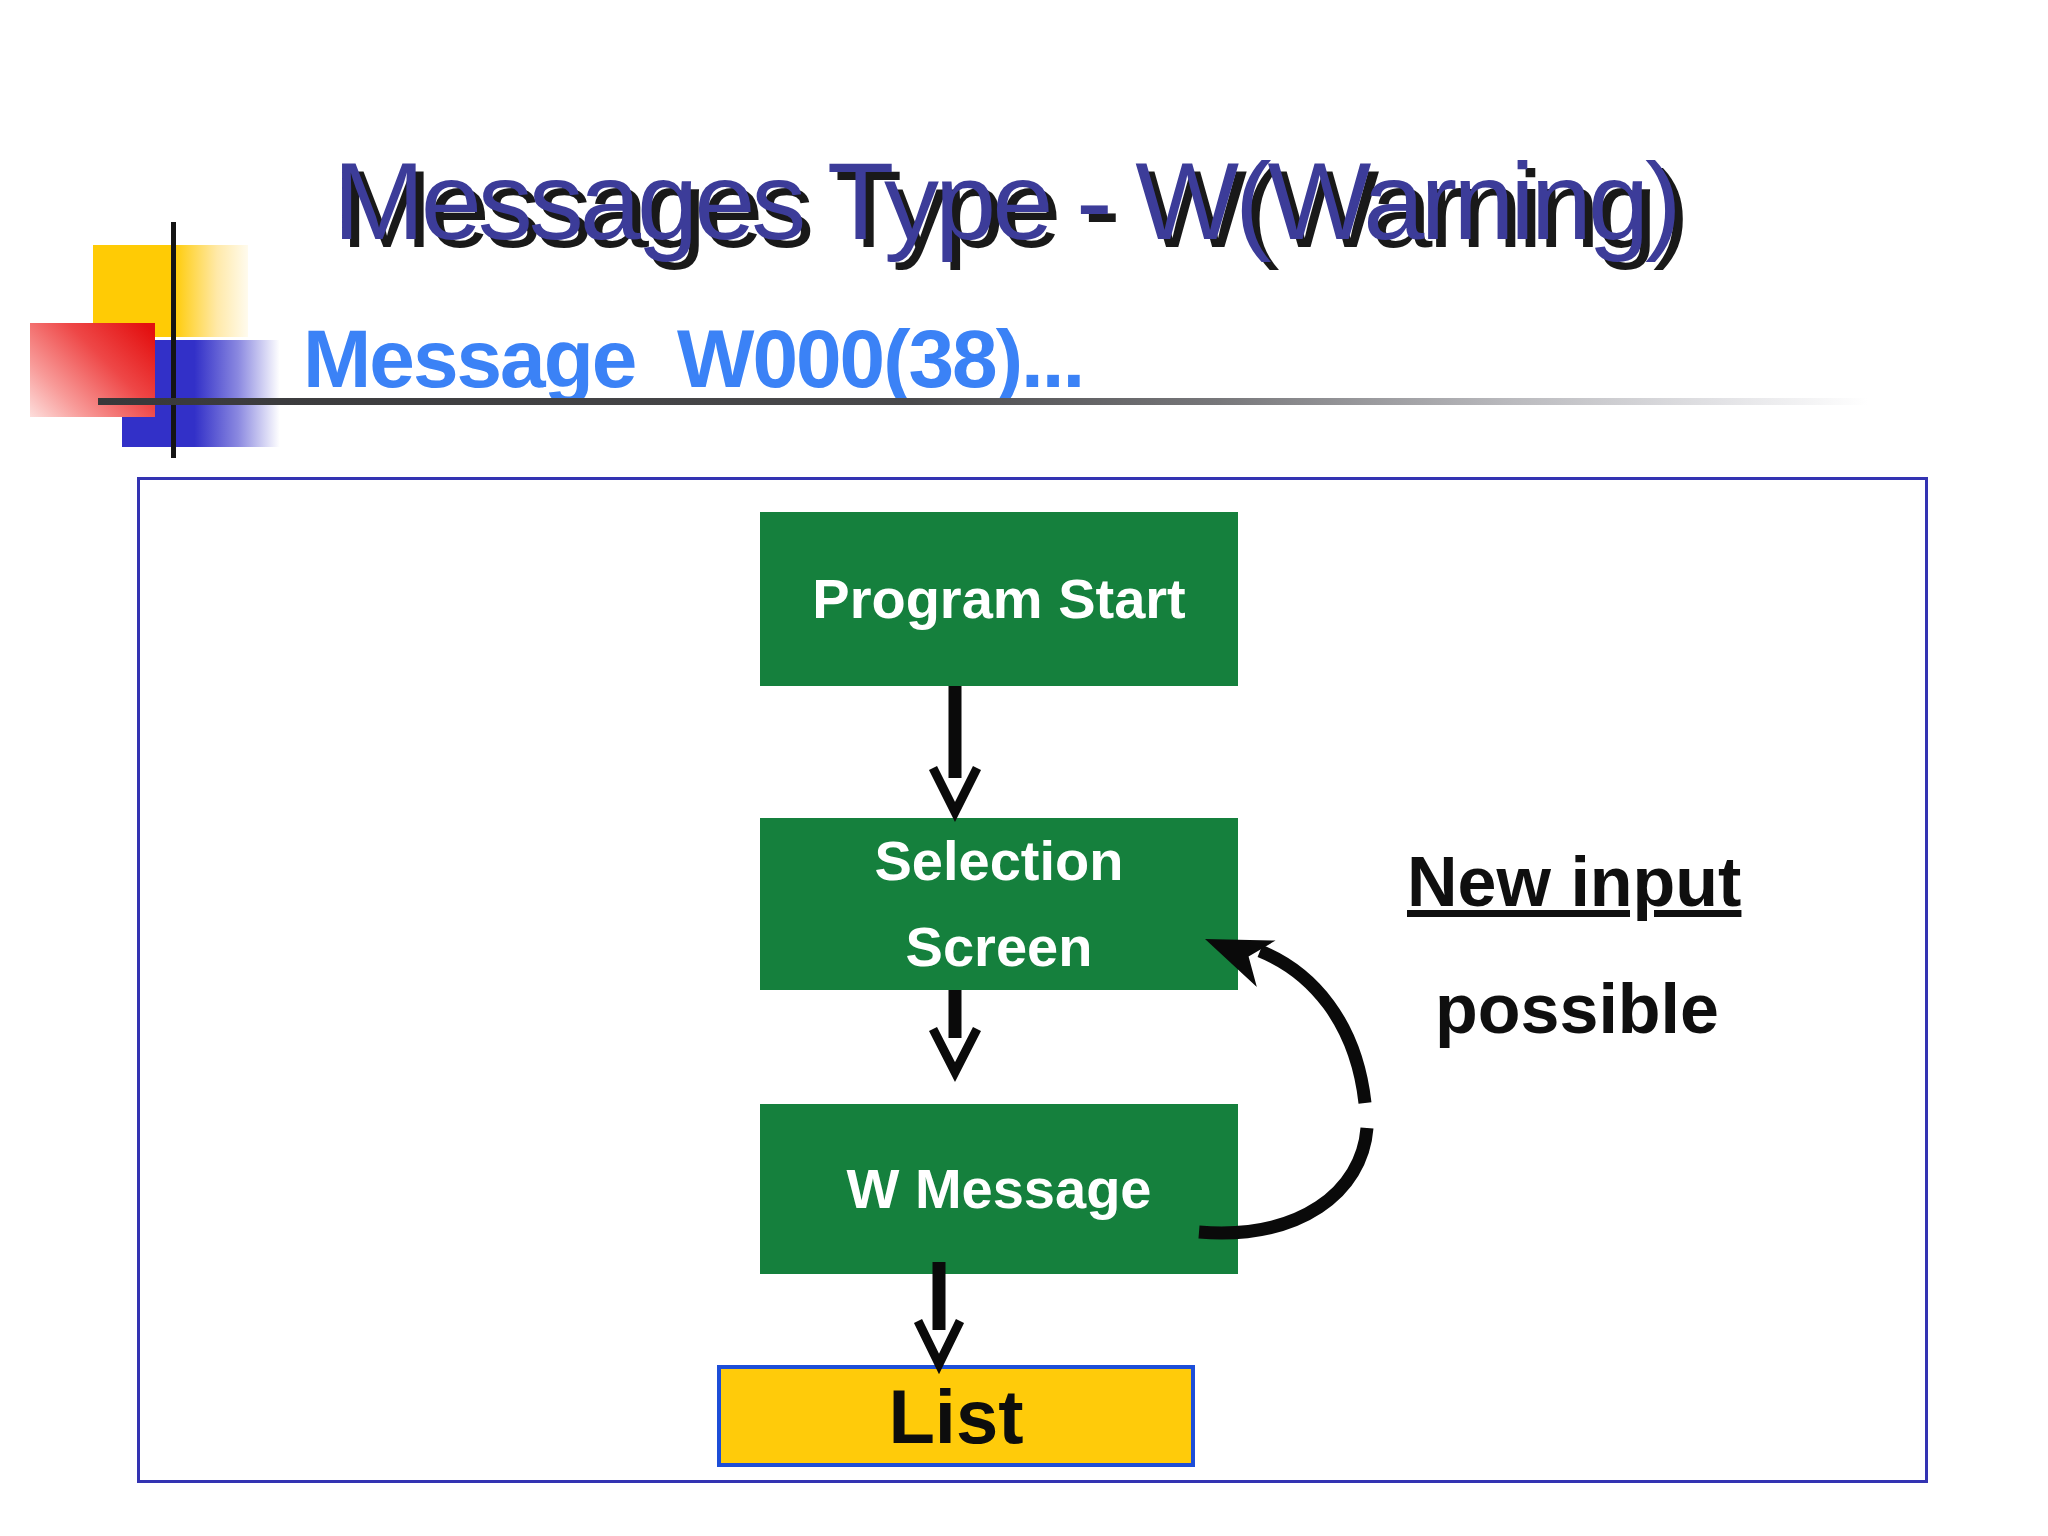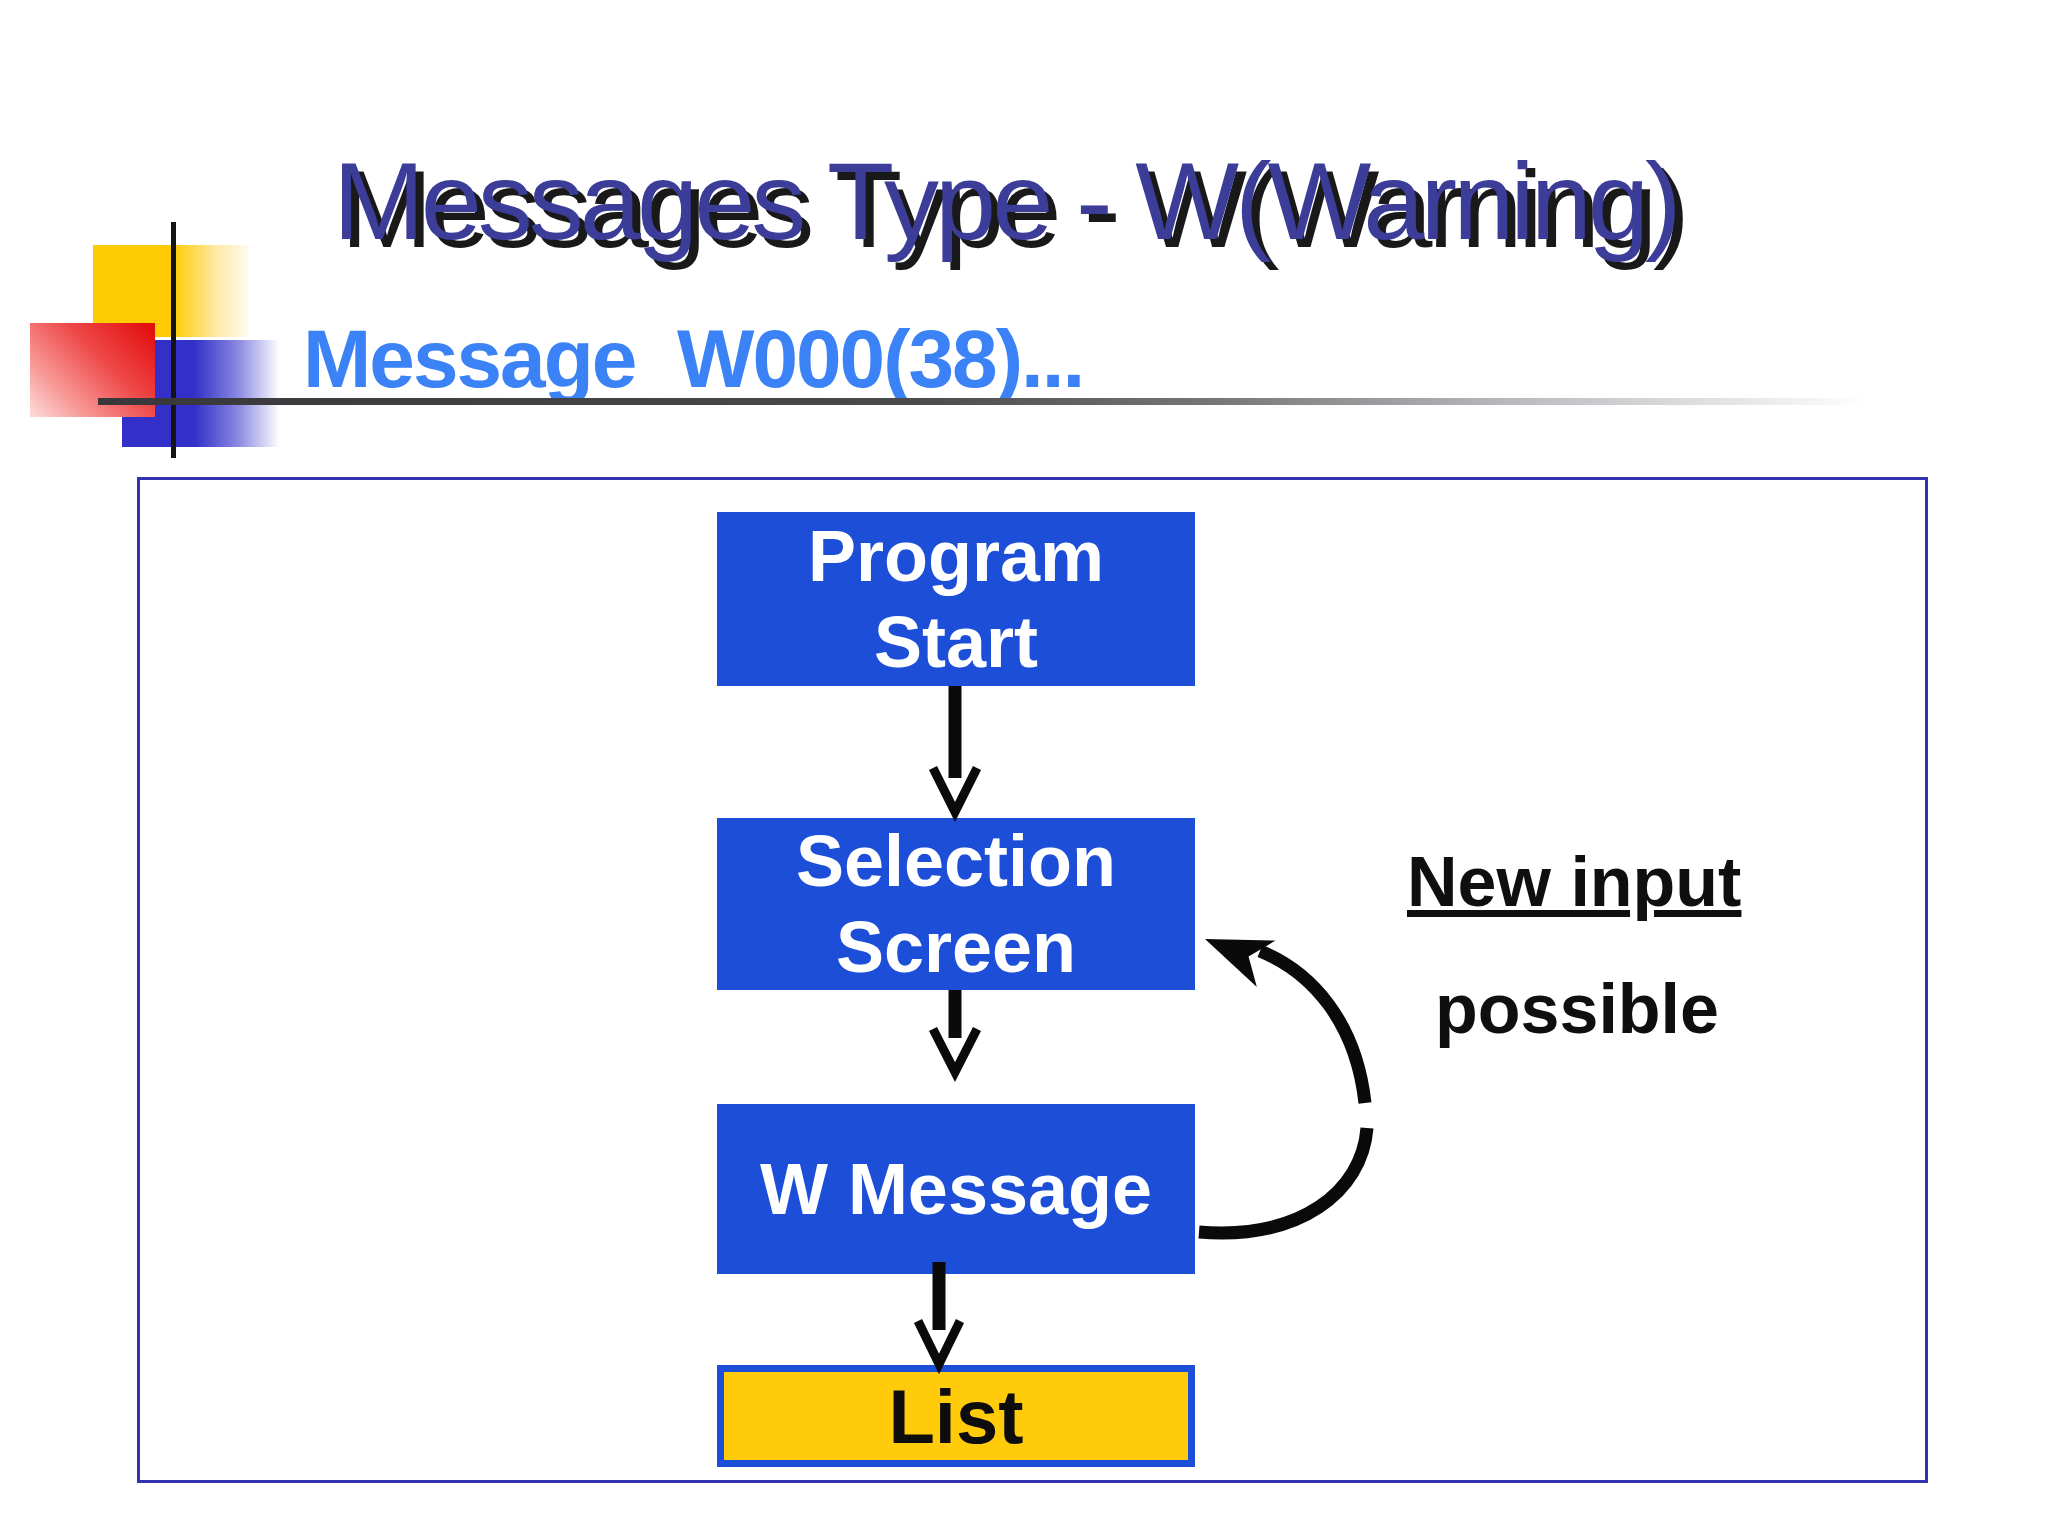--- a/index.html
+++ b/index.html
@@ -30,30 +30,30 @@
   .sq-red{left:30px;top:323px;width:125px;height:94px;
     background:linear-gradient(225deg,#E31010 5%,#EE4747 40%,#F89B99 75%,#FDDEDC 100%);}
   .cross-v{left:171px;top:222px;width:5px;height:236px;background:#141414;}
   .rule{left:98px;top:398px;width:1806px;height:7px;
     background:linear-gradient(90deg,#38383a 0%,#4a4a4c 45%,#77777a 62%,#b9b9bd 78%,#e3e3e6 90%,rgba(255,255,255,0) 98%);}
   
   .frame{left:137px;top:477px;width:1791px;height:1006px;
     border:3px solid #3333B2;box-sizing:border-box;background:#ffffff;}
   
   .node{
-    left:717px;width:478px;background:#1d4ed8;color:#ffffff;
+    left:760px;width:478px;background:#15803d;color:#ffffff;
     display:flex;flex-direction:column;align-items:center;justify-content:center;
-    font-size:72px;font-weight:bold;line-height:86px;text-align:center;
+    font-size:56px;font-weight:bold;line-height:86px;text-align:center;
   }
   .node-program{top:512px;height:174px;}
   .node-selection{top:818px;height:172px;}
   .node-wmessage{top:1092px;height:170px;margin-top:12px;}
   .node-list{
     top:1365px;height:102px;left:717px;width:478px;
-    background:#FFCB0A;border:7px solid #1d4ed8;box-sizing:border-box;
+    background:#FFCB0A;border:4px solid #1d4ed8;box-sizing:border-box;
     display:flex;align-items:center;justify-content:center;
     color:#0d0d0d;font-size:76px;font-weight:bold;
   }
   
   .lbl{color:#0f0f0f;font-weight:bold;line-height:1;white-space:nowrap;}
   .lbl-enter{left:997px;top:1284px;font-size:72px;}
   .lbl-newinput{left:1407px;top:847px;font-size:70px;text-decoration:underline;}
   .lbl-possible{left:1407px;top:974px;font-size:70px;margin-left:28px;}
   svg.overlay{left:0;top:0;width:2048px;height:1536px;pointer-events:none;}
 </style>

